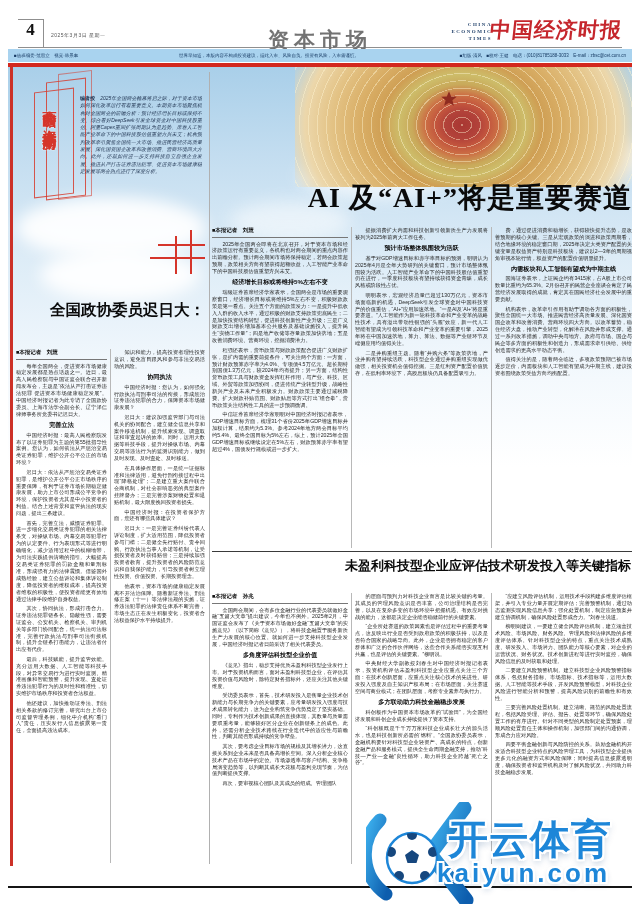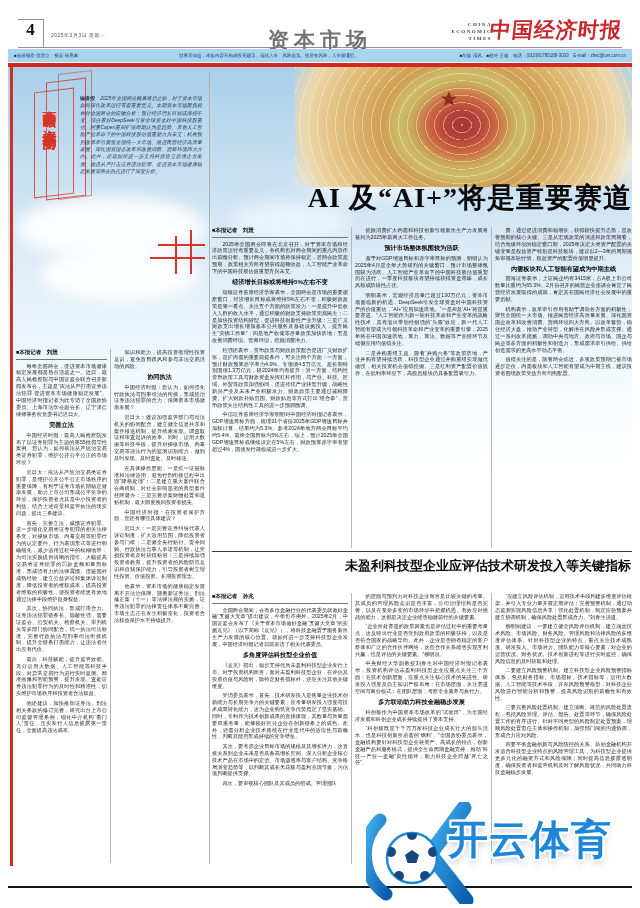--- a/index.html
+++ b/index.html
@@ -115,20 +115,21 @@
   <div class="vtitle">两会前瞻：资本市场新动向</div>
   <div class="note">
     <b>编者按</b><span>　2025年全国两会帷幕将启之际，对于资本市场如何深化改革运行有着重要意义。本期资本市场聚焦机构对全国两会的前瞻分析：预计经济增长目标或保持不变、综合看好DeepSeek引发全球资金对中国科技股重估、阿里Capex重回扩张周期认为是趋势、席卷人工智能产业革命下的中国科技股估值重塑方兴未艾；机构预判改革牵引聚焦全国统一大市场、推进民营经济高质量发展、深化国资国企改革和改善消费、营商环境四大方向。此外，还就如何进一步支持科技自立自强企业发展、推进从严打击证券违法犯罪、促进资本市场健康稳定发展等两会热点进行了深度分析。</span>
   </div>
   <div class="grid-line" style="left:158px;top:244px;width:47px;height:1.5px;"></div>
   <div class="grid-line" style="left:150px;top:257px;width:55px;height:1.5px;"></div>
   <div class="grid-line" style="left:175px;top:236px;width:1.5px;height:38px;"></div>
   <div class="grid-line" style="left:190px;top:230px;width:1.5px;height:44px;"></div>
 
   <div class="headline la-head">
+    <div>全国政协委员迟日大：</div>
   </div>
   <div class="ncols" style="left:16px;top:349px;width:189px;height:514px;">
     <div class="ncol" style="width:94px;padding-right:3px;">
       <div class="byline">■本报记者　刘慧</div>
       <div class="colbody" style="height:498px;">
           <p class="para">每年全国两会，促进资本市场健康稳定发展都是热点话题之一。近日，最高人民检察院与中国证监会联合召开新闻发布会，主题是“依法从严打击证券违法犯罪 促进资本市场健康稳定发展”。中国经济时报记者为此专访了全国政协委员、上海市法学会副会长、辽宁泽仁律师事务所党委书记迟日大。</p>
           <div class="subhead">完善立法</div>
           <p class="para">中国经济时报：最高人民检察院发布了以证券犯罪为主题的第55批指导性案例。您认为，如何依法从严惩治交易类证券犯罪，维护公开公平公正的市场环境？</p>
           <p class="para">迟日大：依法从严惩治交易类证券犯罪，是维护公开公平公正市场秩序的重要保障，有利于证券市场长期稳定健康发展，助力上市公司形成公平竞争的环境，保护投资者尤其是中小投资者的利益。结合上述背景和监管执法的现实问题，提出三条建议。</p>
           <p class="para">首先，完善立法，威慑证券犯罪。进一步细化交易类证券犯罪的相关法律条文，对操纵市场、内幕交易等犯罪行为的认定要件、行为表现形式等进行明确细化，减少适用过程中的模糊地带，为司法实践提供清晰的指引。大幅提高交易类证券犯罪的罚款金额和量刑标准，形成强有力的法律震慑。借鉴国外成熟经验，建立公益诉讼和集体诉讼制度，降低投资者的维权成本，提高投资者维权的积极性，使投资者能更有效地通过法律手段维护自身权益。</p>
@@ -237,15 +238,16 @@
       <g clip-path="url(#ballclip)" fill="#16477e">
         <polygon points="46,48 53,53 50.5,61 41.5,61 39,53"></polygon>
         <circle cx="46" cy="33" r="5"></circle>
         <circle cx="25" cy="50" r="5"></circle>
         <circle cx="67" cy="50" r="5"></circle>
         <circle cx="33" cy="74" r="5"></circle>
         <circle cx="59" cy="74" r="5"></circle>
       </g>
     </svg>
     <div class="wm-brand">开云体育</div>
+    <div class="wm-domain">kaiyun.com</div>
   </div>
 
 </div>
 
 </body></html>

